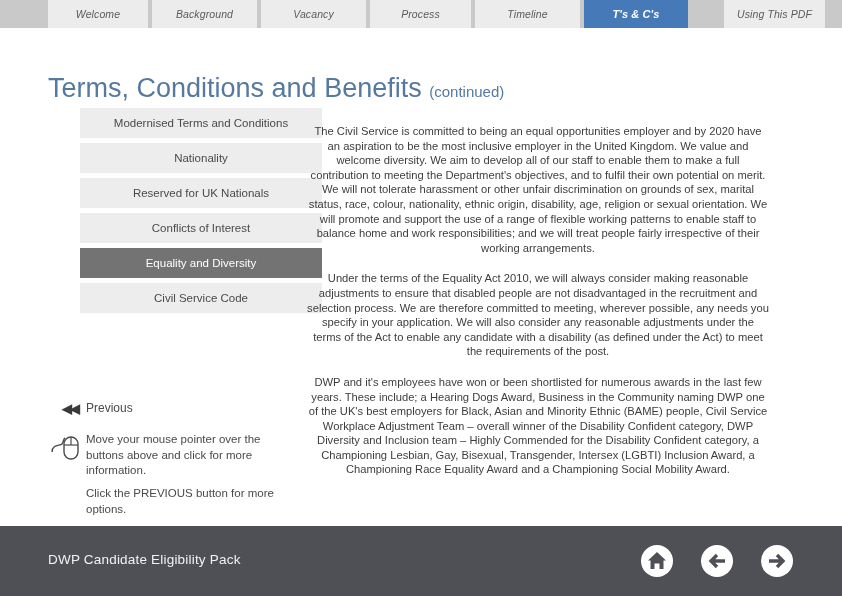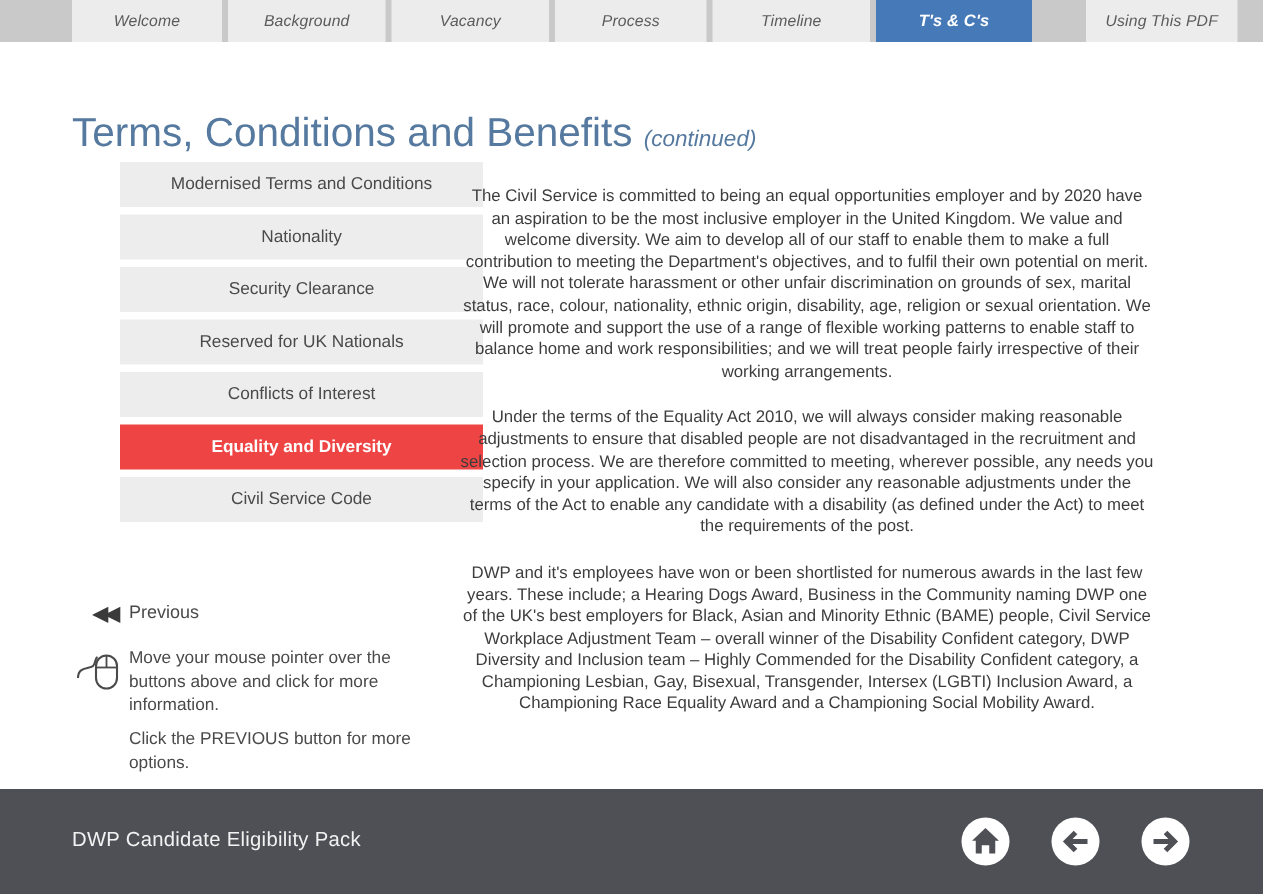--- a/index.html
+++ b/index.html
@@ -58,21 +58,20 @@
     position: absolute;
     left: 48px; top: 72px;
     font-size: 27px;
     color: #55799f;
     white-space: nowrap;
     line-height: 32px;
   }
   #page-title .cont {
     font-size: 15px;
     color: #55799f;
-    font-style: italic;
   }
 
   
   #sidebar {
     position: absolute;
     left: 48px; top: 108px;
     width: 242px;
     padding-left: 32px;
   }
   .side-btn {
@@ -82,23 +81,23 @@
     font-size: 11.5px;
     display: flex;
     align-items: center;
     justify-content: center;
     margin-bottom: 5px;
     text-align: center;
     cursor: pointer;
     box-sizing: border-box;
   }
   .side-btn.active {
-    background: #ef4444;
+    background: #737373;
     color: #ffffff;
-    font-weight: bold;
+    font-weight: normal;
   }
 
   
   #prev-link {
     position: absolute;
     left: 62px; top: 401px;
     display: flex;
     align-items: center;
     cursor: pointer;
   }
@@ -192,21 +191,20 @@
 </div>
 
 <div id="page-title">
   <span>Terms, Conditions and Benefits</span>
   <span class="cont">(continued)</span>
 </div>
 
 <div id="sidebar">
     <div class="side-btn">Modernised Terms and Conditions</div>
     <div class="side-btn">Nationality</div>
-    <div class="side-btn">Security Clearance</div>
     <div class="side-btn">Reserved for UK Nationals</div>
     <div class="side-btn">Conflicts of Interest</div>
     <div class="side-btn active">Equality and Diversity</div>
     <div class="side-btn">Civil Service Code</div>
   </div>
 
 <div id="prev-link">
   <span id="prev-chev">◀◀</span>
   <span id="prev-label">Previous</span>
 </div>

